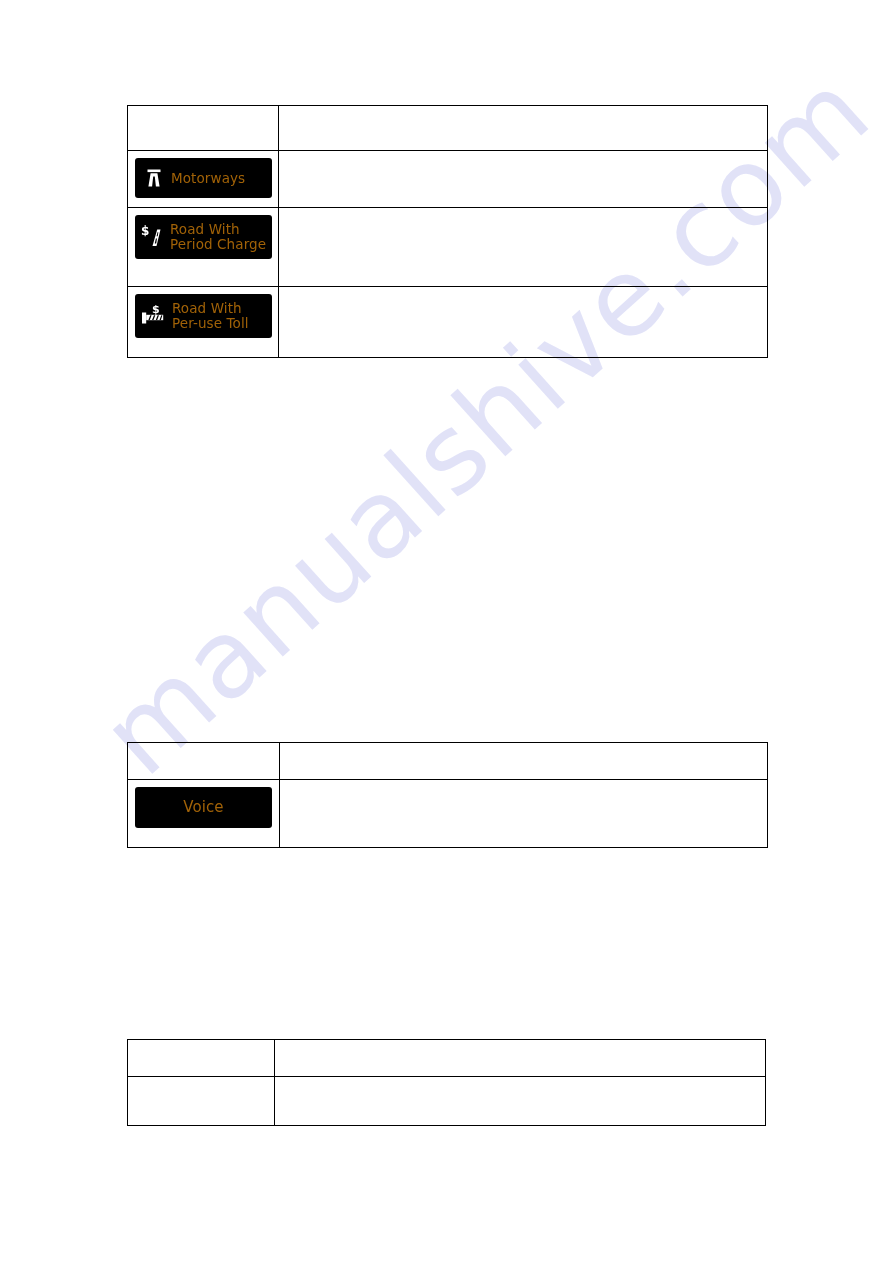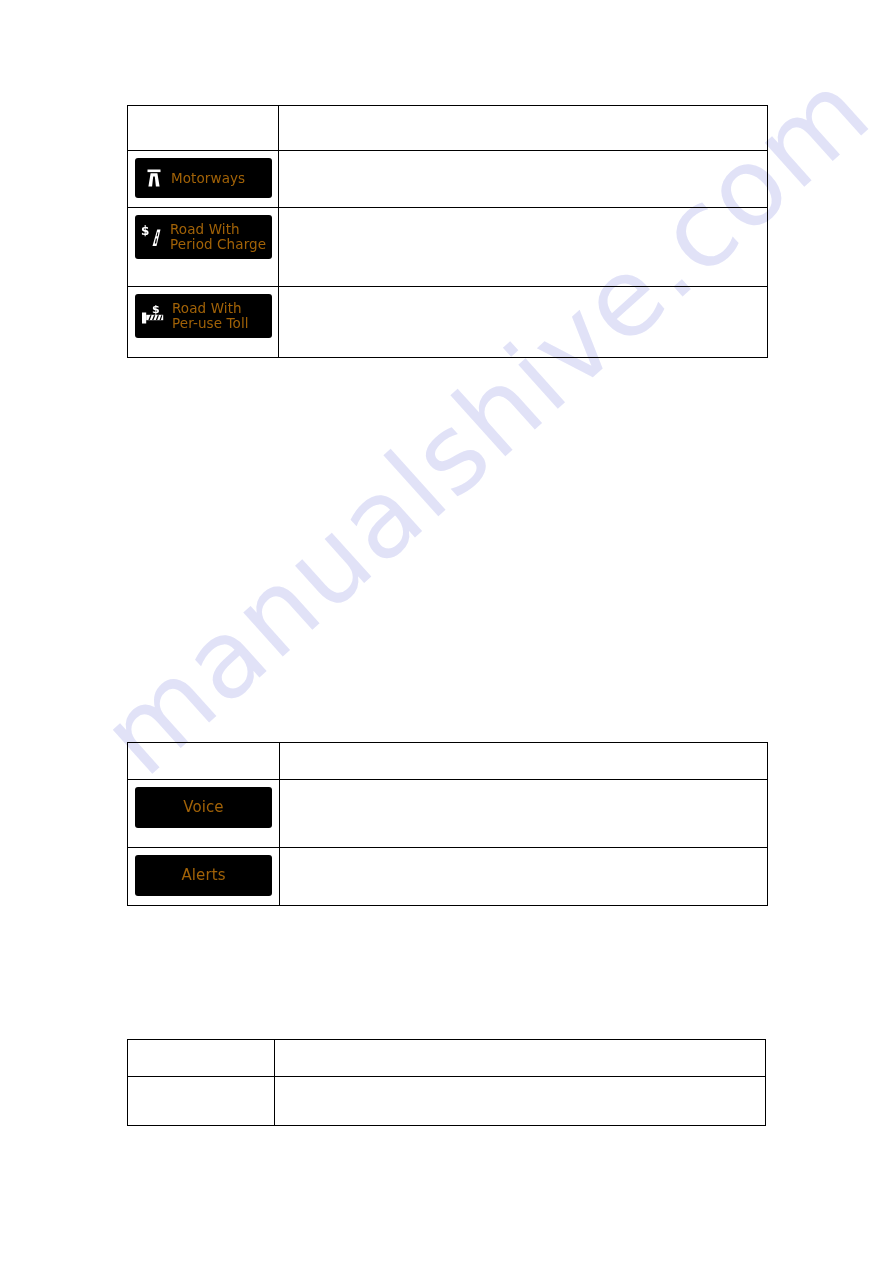--- a/index.html
+++ b/index.html
@@ -264,30 +264,20 @@
         <td style="height:67px">
           <div class="nav-button centered">
             <span class="btn-label">Voice</span>
           </div>
         </td>
         <td>
           <span class="cell-pad"></span>
         </td>
       </tr>
 
-      <tr>
-        <td style="height:57px">
-          <div class="nav-button centered">
-            <span class="btn-label">Alerts</span>
-          </div>
-        </td>
-        <td>
-          <span class="cell-pad"></span>
-        </td>
-      </tr>
 
 
     </tbody>
   </table>
 
   <table class="doc-table" id="table-extra">
     <colgroup>
       <col class="col-icon">
       <col class="col-desc">
     </colgroup>

